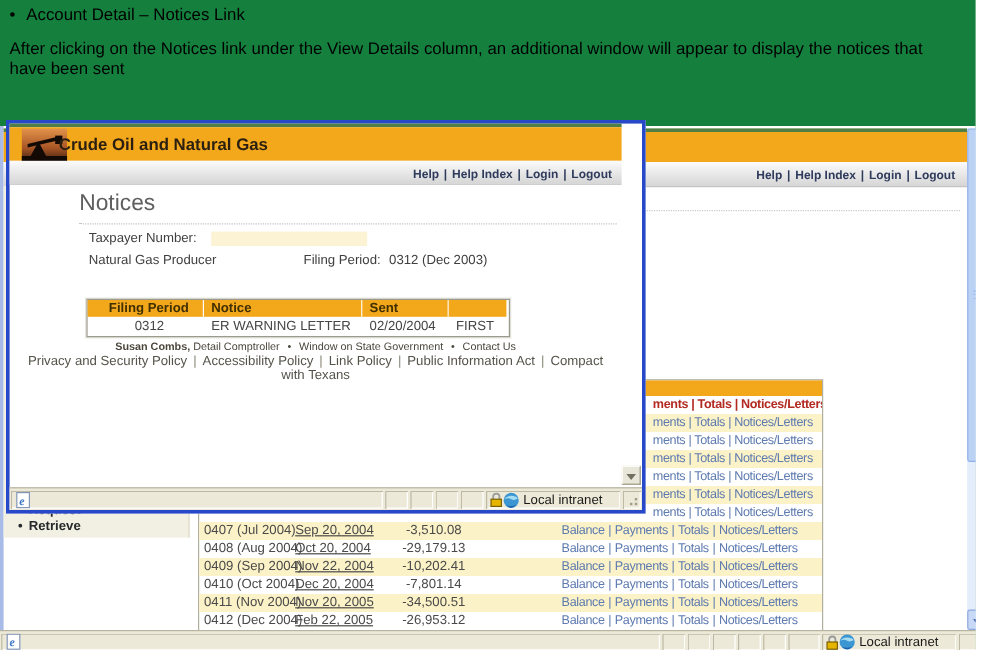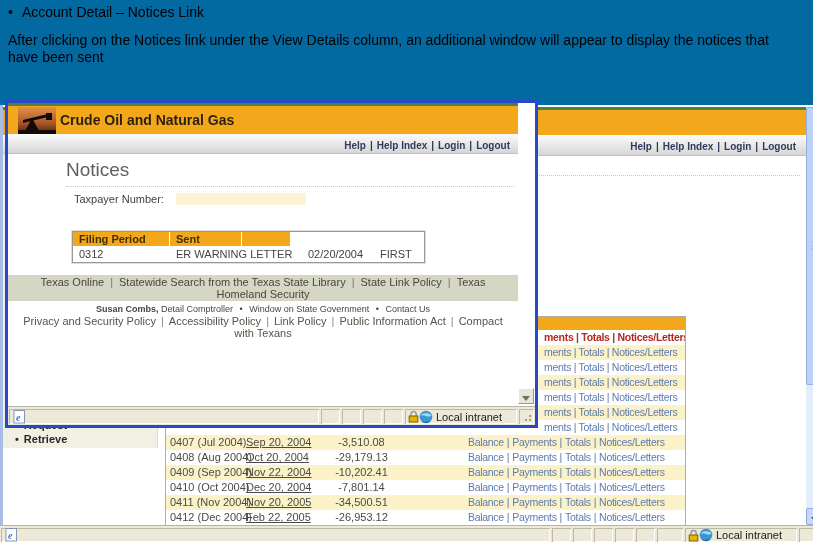--- a/index.html
+++ b/index.html
@@ -1,17 +1,17 @@
 <!DOCTYPE html>
 <html><head>
 <meta charset="utf-8">
 <style>
   * { margin:0; padding:0; box-sizing:border-box; }
   body { background:#fff; }
-  .page { position:relative; width:813px; height:542px; background:#0369a1; overflow:hidden;
+  .page { position:relative; width:813px; height:542px; background:#15803d; overflow:hidden;
           font-family:"Liberation Sans", sans-serif; }
 
   
   .annotation { position:absolute; left:8px; top:4px; color:#000; }
   .ann-title { font-size:14px; }
   .ann-bullet { margin-right:9px; }
   .ann-desc { font-size:14px; width:792px; line-height:17px; margin-top:12px; }
 
   
   .main-window { position:absolute; left:0; top:105px; width:824px; height:437px; background:#fff; }
@@ -71,21 +71,21 @@
   .grip i { position:absolute; width:2px; height:2px; background:#A09C86; }
   .grip i:nth-child(1){ right:3px; bottom:3px; } .grip i:nth-child(2){ right:3px; bottom:7px; }
   .grip i:nth-child(3){ right:7px; bottom:3px; }
 
   
   .popup { position:absolute; left:5px; top:100px; width:533px; height:328px;
            border:3px solid #2749C9; background:#fff; }
   .pw-green  { position:absolute; left:0; top:0; width:calc(100% - 17px); height:3px; background:#4F7F44; }
   .pw-banner { position:absolute; left:0; top:3px; width:calc(100% - 17px); height:28px; background:#F3A71B; }
   .pump-icon { position:absolute; left:10px; top:1px; }
-  .pw-title { position:absolute; left:52px; top:0; line-height:28px; font-size:14px;
+  .pw-title { position:absolute; left:41px; top:0; line-height:28px; font-size:14px;
               font-weight:bold; color:#2A1F10; }
   .pw-navbar { position:absolute; left:0; top:31px; width:calc(100% - 17px); height:20px; line-height:19px;
                background:linear-gradient(#FBFBFB,#D6D6D6); border-bottom:1px solid #C2C2C2;
                text-align:right; padding-right:8px; }
   .pw-content { position:absolute; left:0; top:51px; width:510px; bottom:19px; overflow:hidden; }
   .pw-heading { margin:5px 0 0 58px; width:448px; font-size:19px; color:#5F5F5F;
                 padding-bottom:5px; border-bottom:1px dotted #C4C4C4; }
   .info-row { display:flex; margin-left:66px; font-size:11px; color:#3F3F3F; align-items:center; }
   .info-row.r1 { margin-top:6px; }
   .info-row.r2 { margin-top:6px; }
@@ -93,21 +93,21 @@
   .acct-type { width:179px; }
   .fp-label { margin-right:7px; }
   .notices-table { margin:26px 0 0 64px; width:353px; border:1px solid #9A9A8E;
                    box-shadow:0 0 0 1px #E0E0D8; background:#fff; }
   .nt-header { display:flex; }
   .nth { background:#F3A71B; font-weight:bold; font-size:11px; color:#402F00;
          height:14px; line-height:14px; padding-left:6px; border-right:1px solid #fff; }
   .nth:last-child { border-right:none; }
   .nt-row { display:flex; }
   .ntd { font-size:11px; color:#444; height:16px; line-height:16px; padding-left:6px; }
-  .w0 { width:97px; } .w1 { width:132px; } .w2 { width:72px; } .w3 { width:48px; }
+  .w0 { width:97px;text-align:center; } .w1 { width:132px; } .w2 { width:72px; } .w3 { width:48px; }
   .pw-footerbar { margin-top:12px; background:#D5D6C4; padding:1px 6px; text-align:center;
                   font-size:11px; line-height:12px; color:#4A463C; }
   .footlink { color:#4A463C; text-decoration:none; cursor:pointer; }
   .fsep { color:#7C7A6A; padding:0 6px; }
   .pw-byline { text-align:center; font-size:9px; color:#4A463C; margin-top:3px; }
   .pw-byline b { font-weight:bold; }
   .bdot { padding:0 4px; }
   .byline-link { color:#4A463C; text-decoration:none; cursor:pointer; }
   .pw-policy { text-align:center; font-size:11px; line-height:12px; color:#55534A;
                margin:1px 0 0 8px; width:494px; }
@@ -283,40 +283,43 @@
     <div class="pw-navbar">
       <span><a class="navlink">Help</a><span class="navsep">|</span><a class="navlink">Help Index</a><span class="navsep">|</span><a class="navlink">Login</a><span class="navsep">|</span><a class="navlink">Logout</a></span>
     </div>
 
     <div class="pw-content">
       <div class="pw-heading">Notices</div>
       <div class="info-row r1">
         <span>Taxpayer Number:</span>
         <span class="hl-box"></span>
       </div>
+      <div class="info-row r2">
+        <span class="acct-type">Natural Gas Producer</span>
+        <span class="fp-label">Filing Period:</span>
+        <span>0312 (Dec 2003)</span>
+      </div>
 
       <div class="notices-table">
         <div class="nt-header" id="nt-headers">
             <span class="nth w0">Filing Period</span>
+            <span class="nth w1">Notice</span>
             <span class="nth w2">Sent</span>
             <span class="nth w3"></span>
           </div>
         <div id="nt-rows">
             <div class="nt-row">
               <span class="ntd w0">0312</span>
               <span class="ntd w1">ER WARNING LETTER</span>
               <span class="ntd w2">02/20/2004</span>
               <span class="ntd w3">FIRST</span>
             </div>
           </div>
       </div>
 
-      <div class="pw-footerbar">
-        <span><a class="footlink">Texas Online</a><span class="fsep">|</span><a class="footlink">Statewide Search from the Texas State Library</a><span class="fsep">|</span><a class="footlink">State Link Policy</a><span class="fsep">|</span><a class="footlink">Texas Homeland Security</a></span>
-      </div>
       <div class="pw-byline">
         <b>Susan Combs,</b>
         <span>Detail Comptroller</span>
         <span class="bdot">•</span>
         <a class="byline-link">Window on State Government</a>
         <span class="bdot">•</span>
         <a class="byline-link">Contact Us</a>
       </div>
       <div class="pw-policy">
         <span><a class="policylink">Privacy and Security Policy</a><span class="psep">|</span><a class="policylink">Accessibility Policy</a><span class="psep">|</span><a class="policylink">Link Policy</a><span class="psep">|</span><a class="policylink">Public Information Act</a><span class="psep">|</span><a class="policylink">Compact with Texans</a></span>

